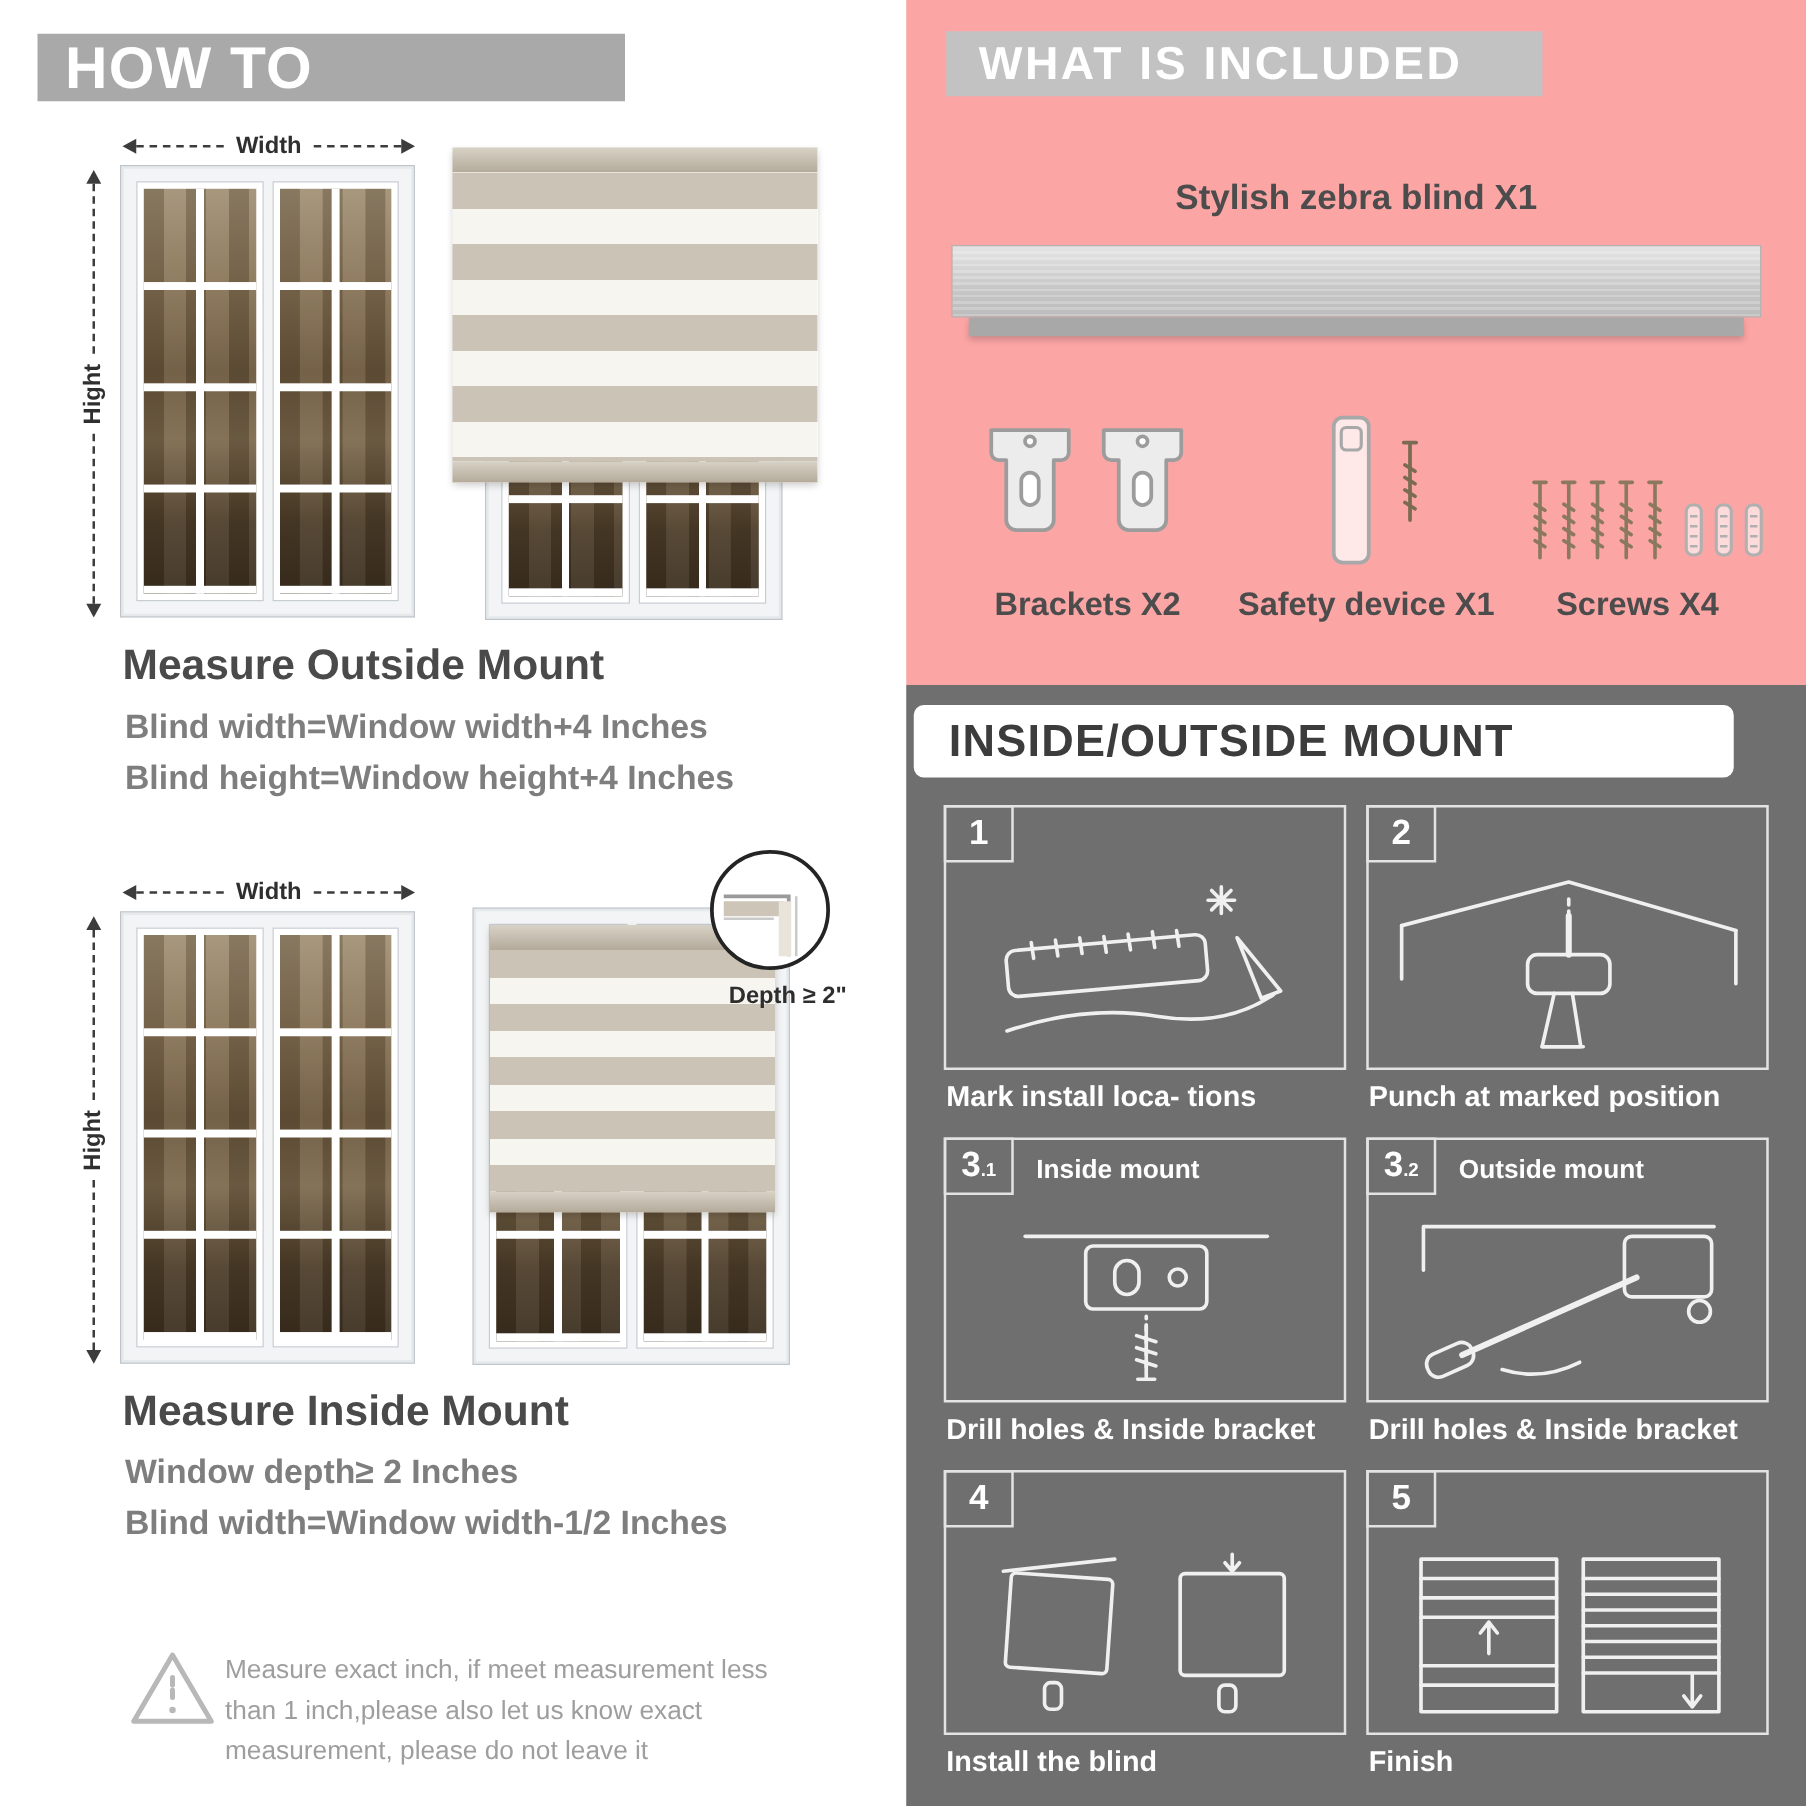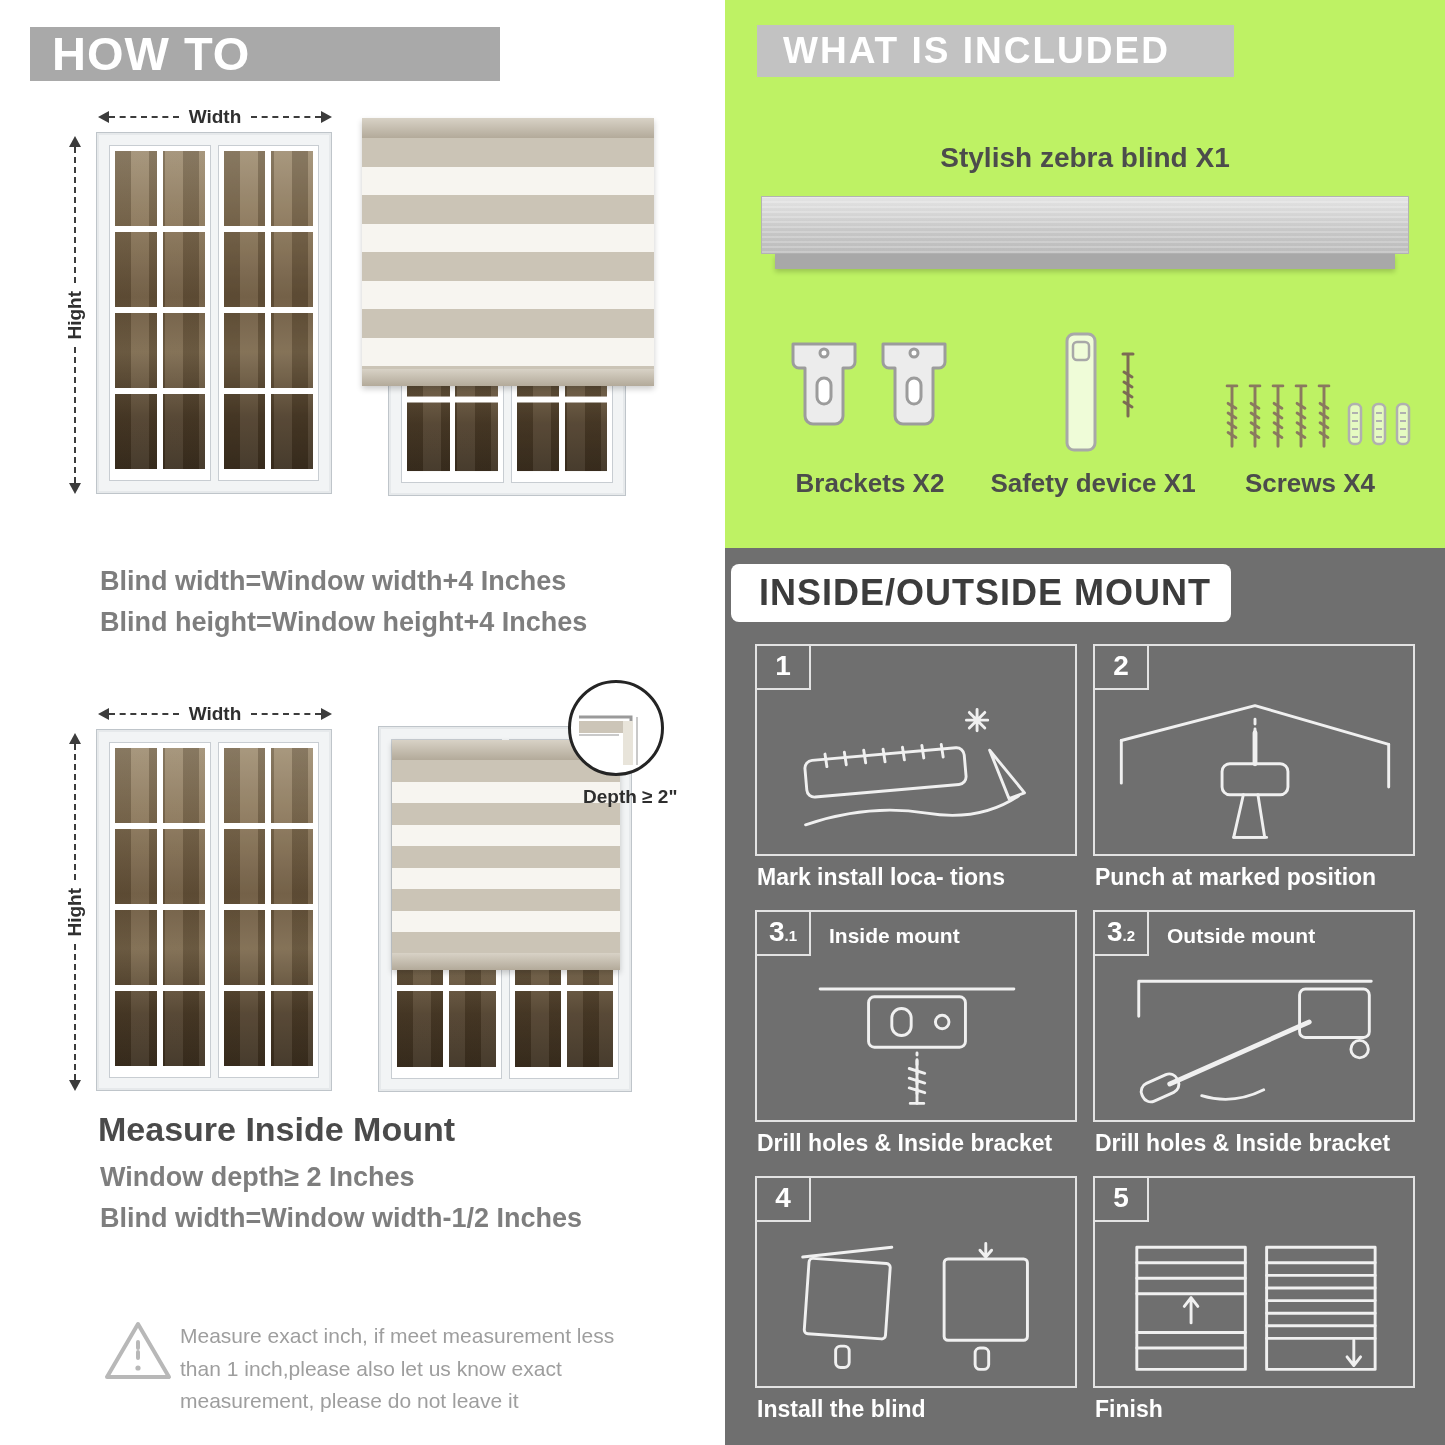--- a/index.html
+++ b/index.html
@@ -42,34 +42,34 @@
   .mv{display:flex;flex-direction:column;align-items:center;}
   .mv .seg{flex:1;border-left:2px dashed #3c3c3c;width:0;}
   .mv .tri-t{width:0;height:0;border-left:6px solid transparent;border-right:6px solid transparent;border-bottom:11px solid #3c3c3c;}
   .mv .tri-b{width:0;height:0;border-left:6px solid transparent;border-right:6px solid transparent;border-top:11px solid #3c3c3c;}
   .mv .lab{writing-mode:vertical-rl;transform:rotate(180deg);padding:8px 0;font-size:19px;font-weight:700;color:#2f2f2f;}
 
   .depth-circle{border:3px solid #242424;border-radius:50%;background:#fff;overflow:hidden;z-index:5;}
   .depth-label{font-size:19px;font-weight:700;color:#2e2e2e;white-space:nowrap;}
 
   
-  .included{left:725px;top:0;width:720px;height:548px;background:#bef264;}
+  .included{left:725px;top:0;width:720px;height:548px;background:#fca5a5;}
   .inc-band{left:32px;top:25px;width:477px;height:52px;background:#c2c2c2;color:#fff;
     font-size:37px;font-weight:700;line-height:52px;padding-left:26px;letter-spacing:2px;}
   .inc-blind-label{left:0;top:142px;width:720px;text-align:center;font-size:28px;font-weight:700;color:#4c4c4c;}
   .headrail{left:36px;top:196px;width:648px;height:58px;border:1px solid #b3b3b3;
     background:
       repeating-linear-gradient(0deg, rgba(255,255,255,.22) 0 2px, transparent 2px 5px),
       linear-gradient(180deg,#e4e4e4,#c7c7c7 60%,#bcbcbc);}
   .headrail-lip{left:50px;top:254px;width:620px;height:15px;background:#a8a8a8;box-shadow:0 3px 5px rgba(0,0,0,.18);}
   .inc-label{top:468px;font-size:26px;font-weight:700;color:#4c4c4c;text-align:center;}
 
   
   .mount{left:725px;top:548px;width:720px;height:897px;background:#6f6f6f;}
-  .mount-header{left:6px;top:16px;width:500px;height:58px;background:#fff;border-radius:8px;
+  .mount-header{left:6px;top:16px;width:656px;height:58px;background:#fff;border-radius:8px;
     color:#3c3c3c;font-size:36px;font-weight:700;line-height:58px;padding-left:28px;letter-spacing:1px;}
   .panel{border:2px solid #e3e3e3;background:#6f6f6f;}
   .badge{position:absolute;left:-2px;top:-2px;width:56px;height:46px;border:2px solid #e3e3e3;
     display:flex;align-items:baseline;justify-content:center;padding-top:6px;box-sizing:border-box;
     color:#fff;font-weight:700;font-size:28px;line-height:1;}
   .badge .sub{font-size:15px;font-weight:700;}
   .step-title{position:absolute;left:72px;top:12px;color:#fff;font-size:21px;font-weight:700;}
   .panel svg.art{position:absolute;left:10px;top:48px;}
   .caption{color:#fff;font-size:23px;font-weight:700;}
   .lineart{stroke:#f0f0f0;stroke-width:3;fill:none;stroke-linecap:round;stroke-linejoin:round;}
@@ -111,20 +111,21 @@
       <div class="sash">
           <div class="panes"></div>
         </div>
     </div>
     <div class="abs blind" style="left:0;top:0;width:292px;height:268px;">
       <div class="rail"></div>
       <div class="stripes"></div>
       <div class="rail bottom"></div>
     </div>
   </div>
+  <div class="abs sec-title" style="left:98px;top:513px;">Measure Outside Mount</div>
   <div class="abs formula" style="left:100px;top:566px;">Blind width=Window width+4 Inches</div>
   <div class="abs formula" style="left:100px;top:607px;">Blind height=Window height+4 Inches</div>
 
   <div class="abs mh" style="left:98px;top:703px;width:234px;">
     <span class="tri-l"></span>
     <span class="seg"></span>
     <span class="lab">Width</span>
     <span class="seg"></span>
     <span class="tri-r"></span>
   </div>

